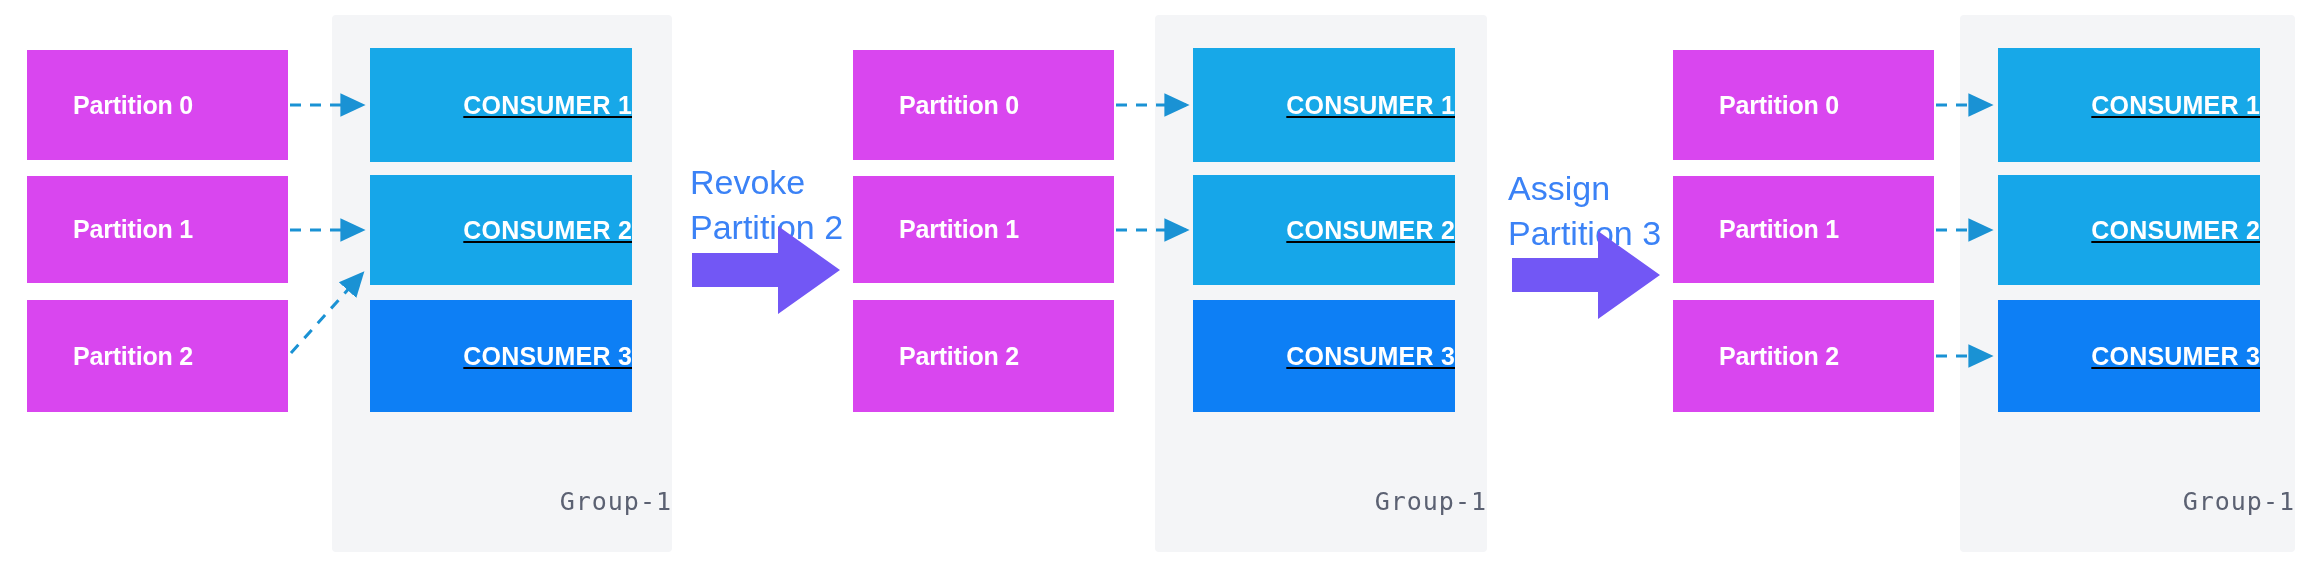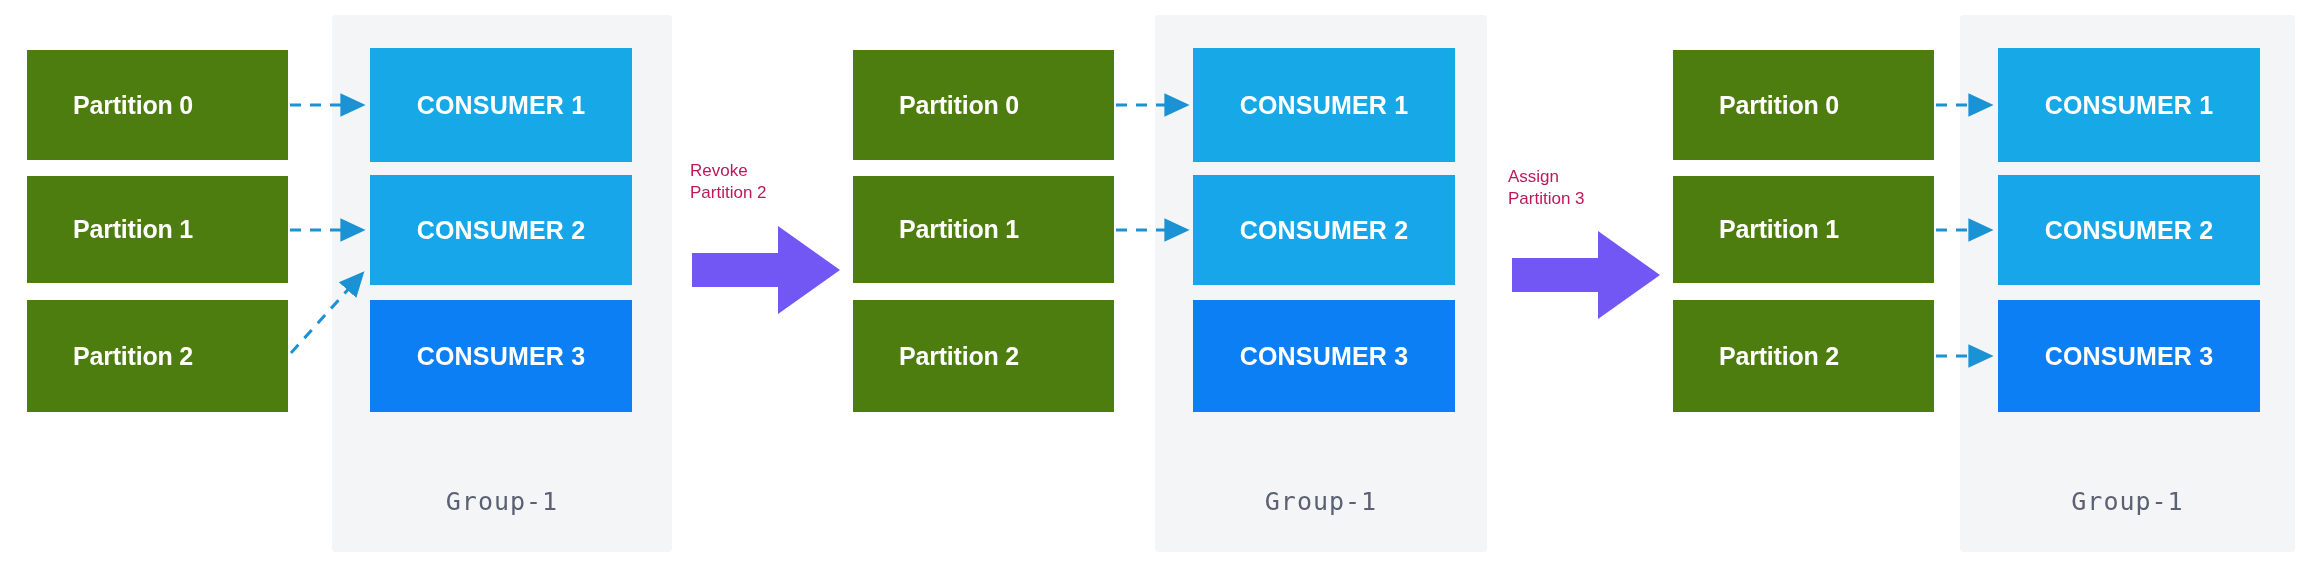--- a/index.html
+++ b/index.html
@@ -13,62 +13,63 @@
 
   
   .group-panel{
     position:absolute;
     background:#f4f5f7;
     border-radius:4px;
   }
   .group-label{
     position:absolute;
     left:0;right:0;
-    text-align:center;
+    text-align:right;
     font-family:"DejaVu Sans Mono", monospace;
     font-size:25px;
     letter-spacing:1px;
     color:#5b6172;
   }
 
   
   .box{
     position:absolute;
     display:flex;
     align-items:center;
     box-sizing:border-box;
   }
   .partition-box{
-    background:#4d7c0f;
+    background:#d946ef;
     justify-content:flex-start;
     padding-left:46px;
   }
   .partition-box .lbl{
     color:#ffffff;
     font-size:25px;
     font-weight:bold;
     letter-spacing:-0.2px;
     white-space:nowrap;
   }
   .consumer-box{
-    justify-content:center;
+    justify-content:flex-end;
+    text-decoration:underline;
   }
   .consumer-box .lbl{
     color:#ffffff;
     font-size:25px;
     font-weight:bold;
     letter-spacing:0.2px;
     white-space:nowrap;
   }
 
   
   .transition-label{
     position:absolute;
-    color:#be185d;
-    font-size:17px;
+    color:#3b82f6;
+    font-size:34px;
     line-height:1.32;
     white-space:pre-line;
   }
 
   
   .overlay{
     position:absolute;
     left:0;top:0;
     width:2304px;height:582px;
     pointer-events:none;

